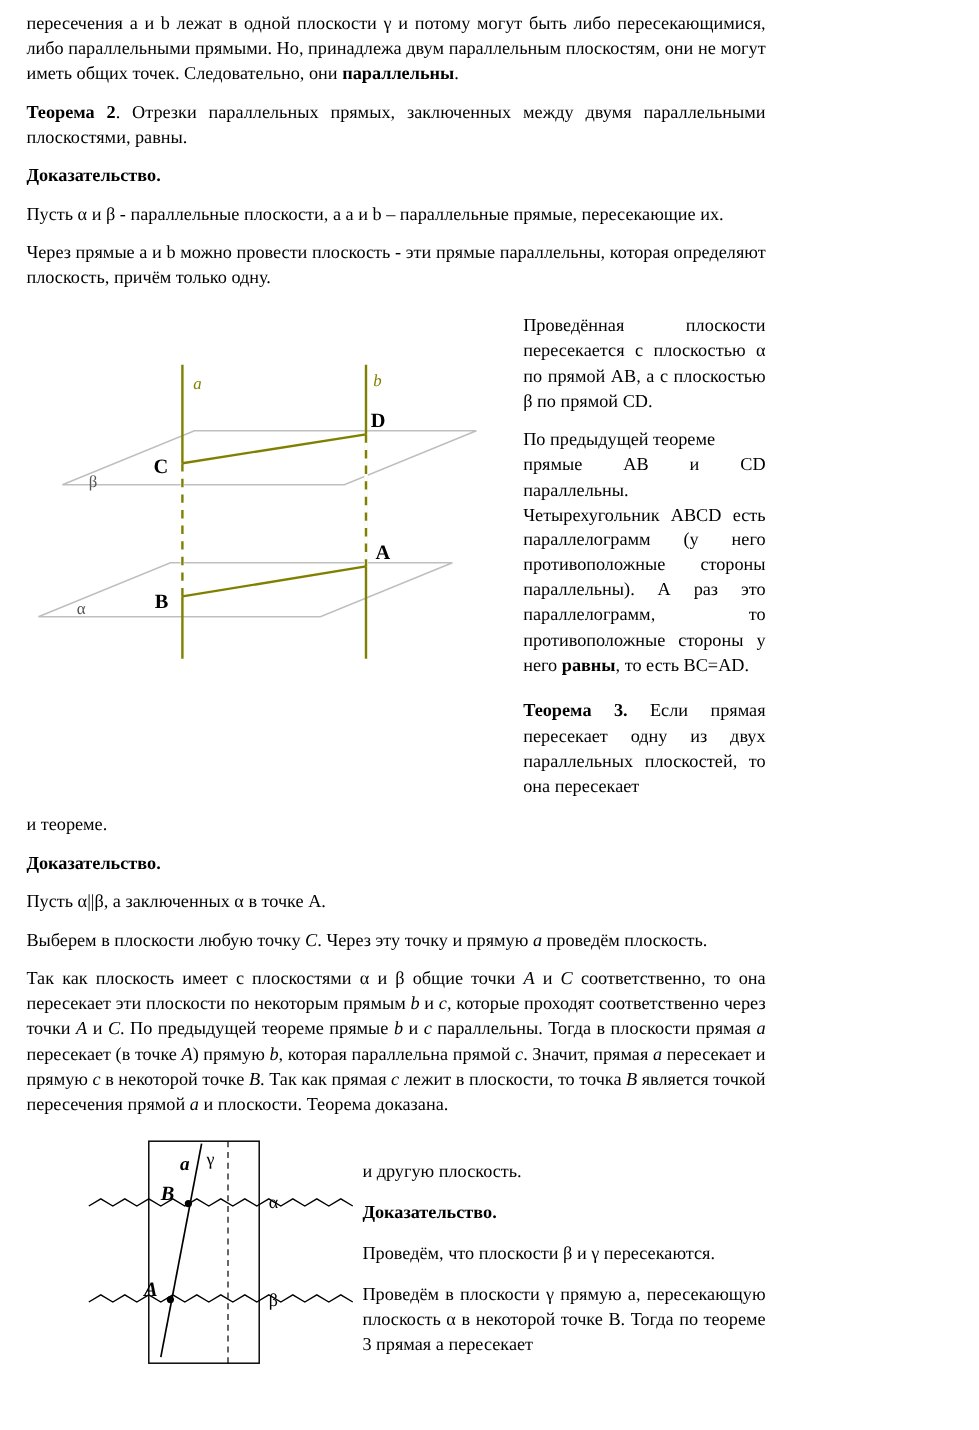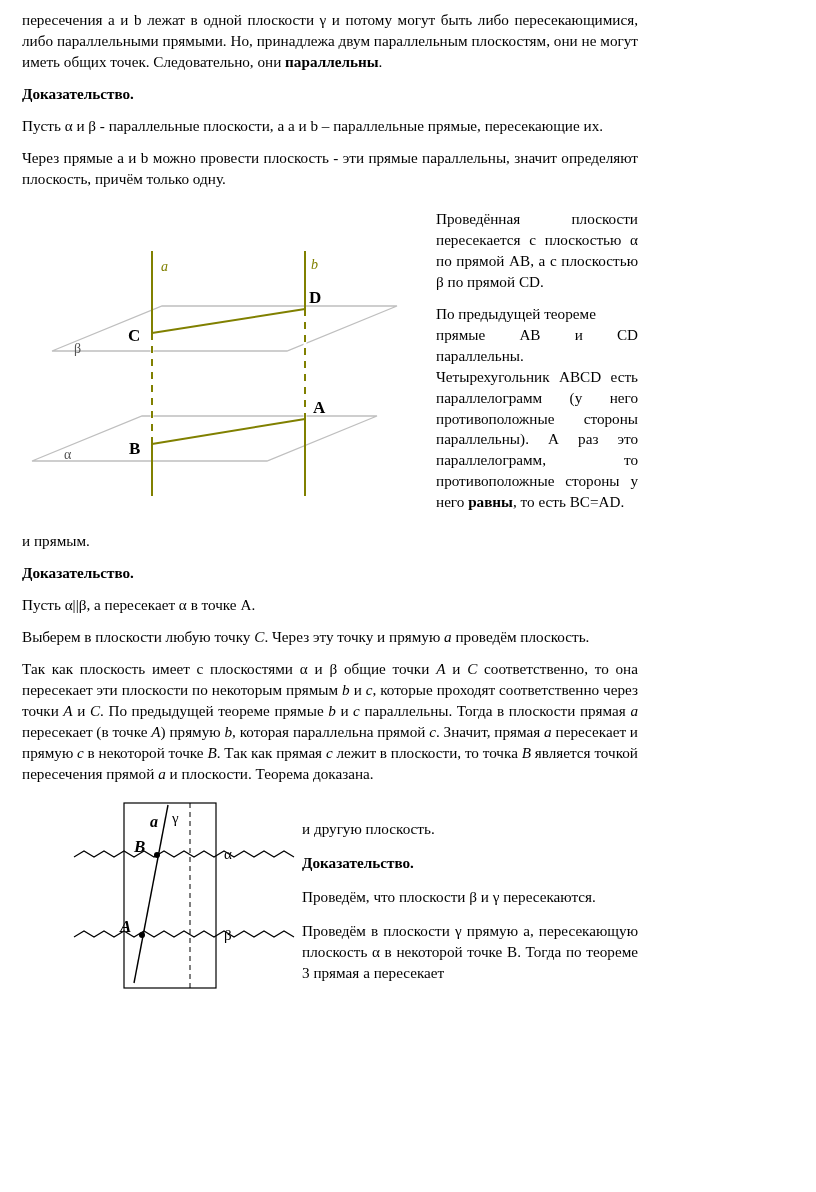--- a/index.html
+++ b/index.html
@@ -72,27 +72,30 @@
 </style>
 </head>
 <body>
 
 <div class="page">
 
   <p>
     <span>пересечения a и b лежат в одной плоскости γ и потому могут быть либо пересекающимися, либо параллельными прямыми. Но, принадлежа двум параллельным плоскостям, они не могут иметь общих точек. Следовательно, они </span><span class="bold">параллельны</span><span>.</span>
   </p>
 
+  <p>
+    <span class="bold">Теорема 2</span><span>. Отрезки параллельных прямых, заключенных между двумя параллельными плоскостями, равны.</span>
+  </p>
 
   <p>
     <span class="bold">Доказательство.</span>
   </p>
 
   <p>Пусть α и β - параллельные плоскости, a a и b – параллельные прямые, пересекающие их.</p>
-  <p>Через прямые a и b можно провести плоскость - эти прямые параллельны, значит определяют плоскость, причём только одну.</p>
+  <p>Через прямые a и b можно провести плоскость - эти прямые параллельны, которая определяют плоскость, причём только одну.</p>
 
   <div class="fig1-wrap">
 
     <svg class="fig1" viewBox="0 0 400 320">
 
       <polygon points="30,150 140,105 375,105 265,150" fill="none" stroke="#BFBFBF" stroke-width="1.3"></polygon>
 
       <polygon points="10,260 120,215 355,215 245,260" fill="none" stroke="#BFBFBF" stroke-width="1.3"></polygon>
 
       <line x1="130" y1="50" x2="130" y2="295" stroke="#808000" stroke-width="2"></line>
@@ -118,30 +121,33 @@
       <text x="42" y="258" font-family="Liberation Serif, serif" font-size="14" fill="#555555">α</text>
     </svg>
 
     <div class="fig1-text">
       <p>Проведённая плоскости пересекается с плоскостью α по прямой AB, a с плоскостью β по прямой CD.</p>
       <p>
         <span>По предыдущей теореме</span><br>
         <span>прямые AB и CD параллельны. Четырехугольник ABCD есть параллелограмм (у него противоположные стороны параллельны). А раз это параллелограмм, то противоположные стороны у него </span><span class="bold">равны</span><span>, то есть BC=AD.</span>
       </p>
       <div class="spacer-sm"></div>
+      <p>
+        <span class="bold">Теорема 3.</span><span> Если прямая пересекает одну из двух параллельных плоскостей, то она пересекает</span>
+      </p>
     </div>
   </div>
 
-  <p>и прямым.</p>
+  <p>и теореме.</p>
 
   <p>
     <span class="bold">Доказательство.</span>
   </p>
 
-  <p>Пусть α||β, а пересекает α в точке A.</p>
+  <p>Пусть α||β, а заключенных α в точке A.</p>
 
   <p>
     <span>Выберем в плоскости любую точку </span><span class="ital">C</span><span>. Через эту точку и прямую </span><span class="ital">a</span><span> проведём плоскость.</span>
   </p>
 
   <p>
     <span>Так как плоскость имеет с плоскостями α и β общие точки </span><span class="ital">A</span><span> и </span><span class="ital">C</span><span> соответственно, то она пересекает эти плоскости по некоторым прямым </span><span class="ital">b</span><span> и </span><span class="ital">c</span><span>, которые проходят соответственно через точки </span><span class="ital">A</span><span> и </span><span class="ital">C</span><span>. По предыдущей теореме прямые </span><span class="ital">b</span><span> и </span><span class="ital">c</span><span> параллельны. Тогда в плоскости прямая </span><span class="ital">a</span><span> пересекает (в точке </span><span class="ital">A</span><span>) прямую </span><span class="ital">b</span><span>, которая параллельна прямой </span><span class="ital">c</span><span>. Значит, прямая </span><span class="ital">a</span><span> пересекает и прямую </span><span class="ital">c</span><span> в некоторой точке </span><span class="ital">B</span><span>. Так как прямая </span><span class="ital">c</span><span> лежит в плоскости, то точка </span><span class="ital">B</span><span> является точкой пересечения прямой </span><span class="ital">a</span><span> и плоскости. Теорема доказана.</span>
   </p>
 
 

